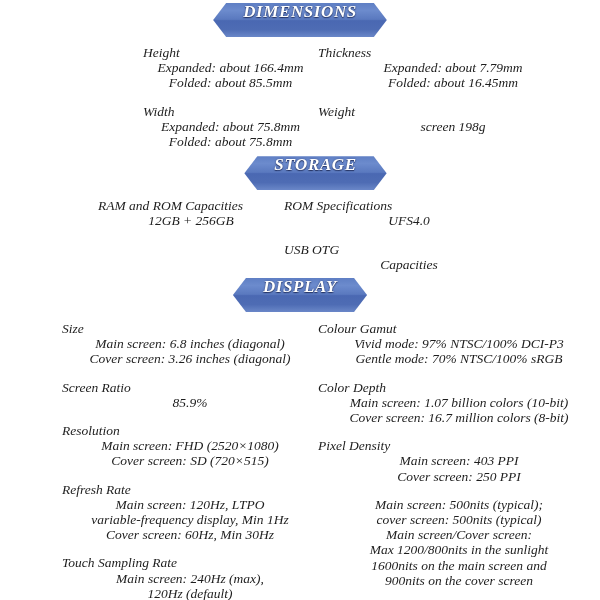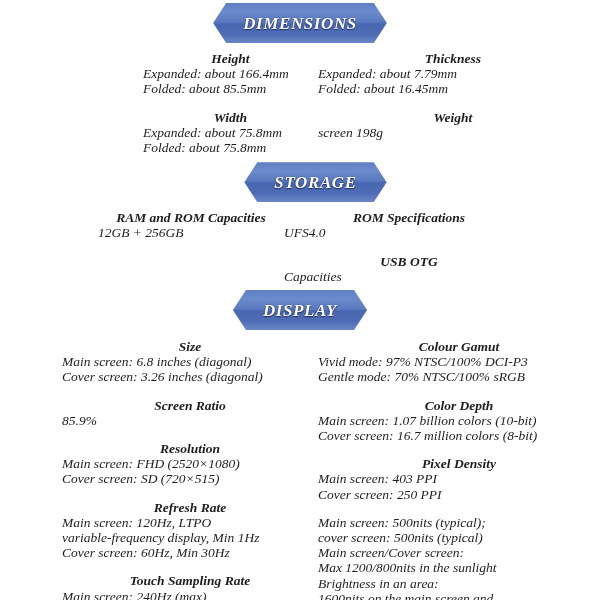--- a/index.html
+++ b/index.html
@@ -20,23 +20,23 @@
 
   
   .banner-wrap {
     display: flex;
     justify-content: center;
     align-items: center;
   }
   .banner {
     position: relative;
     display: inline-flex;
-    align-items: center;
+    align-items: flex-start;
     justify-content: center;
-    height: 40px;
+    height: 34px;
     padding: 0 30px;
     background: linear-gradient(to bottom,
                 #5f7fc4 0%,
                 #6c8bcd 22%,
                 #5a79bf 48%,
                 #4a68b2 52%,
                 #4e6cb4 78%,
                 #6a87c8 100%);
     -webkit-clip-path: polygon(0% 50%, 13px 0%, calc(100% - 13px) 0%, 100% 50%, calc(100% - 13px) 100%, 13px 100%);
     clip-path: polygon(0% 50%, 13px 0%, calc(100% - 13px) 0%, 100% 50%, calc(100% - 13px) 100%, 13px 100%);
@@ -71,22 +71,22 @@
 
   .spec-title,
   .spec-line {
     font-family: "Liberation Serif", "DejaVu Serif", serif;
     font-style: italic;
     font-size: 13.5px;
     line-height: 15.2px;
     white-space: nowrap;
     color: #1d1d1d;
   }
-  .spec-title { font-weight: bold; text-align: center; }
-  .spec-line  { font-weight: normal; }
+  .spec-title { font-weight: normal; }
+  .spec-line  { font-weight: normal; text-align: center; }
 
   
   #dimensions-banner-row { padding-top: 3px; }
   #dimensions-body { padding-top: 8px; }
   #dimensions-body .col-left  { width: 175px; margin-left: 143px; }
   #dimensions-body .col-right { width: 270px; }
 
   #storage-banner-row { padding-top: 7px; padding-left: 31px; }
   #storage-body { padding-top: 8px; }
   #storage-body .col-left  { width: 186px; margin-left: 98px; }
@@ -208,19 +208,18 @@
         <div class="spec-group">
           <div class="spec-title">Pixel Density</div>
           <div class="spec-line">Main screen: 403 PPI</div>
           <div class="spec-line">Cover screen: 250 PPI</div>
         </div>
         <div class="spec-group">
           <div class="spec-line">Main screen: 500nits (typical);</div>
           <div class="spec-line">cover screen: 500nits (typical)</div>
           <div class="spec-line">Main screen/Cover screen:</div>
           <div class="spec-line">Max 1200/800nits in the sunlight</div>
-          <div class="spec-line">Brightness in an area:</div>
           <div class="spec-line">1600nits on the main screen and</div>
           <div class="spec-line">900nits on the cover screen</div>
         </div>
       </div>
   </div>
 </div>
 
 </body></html>

